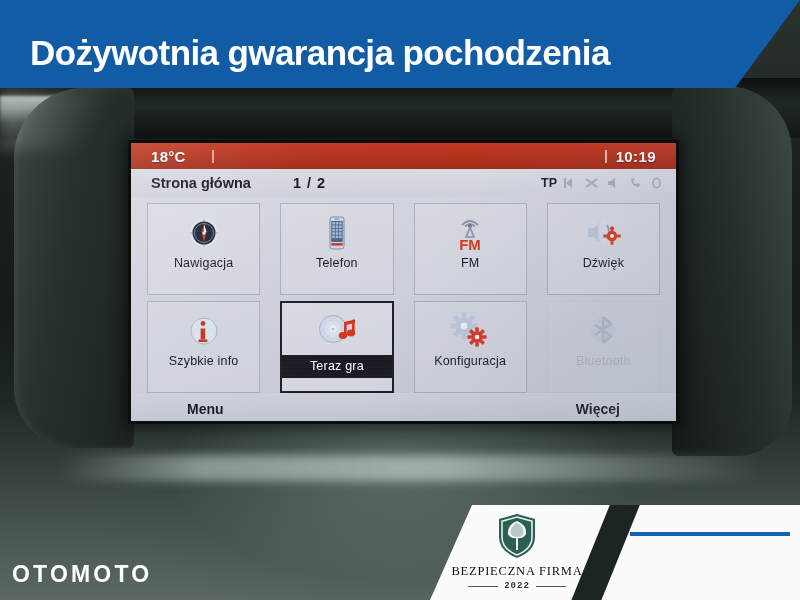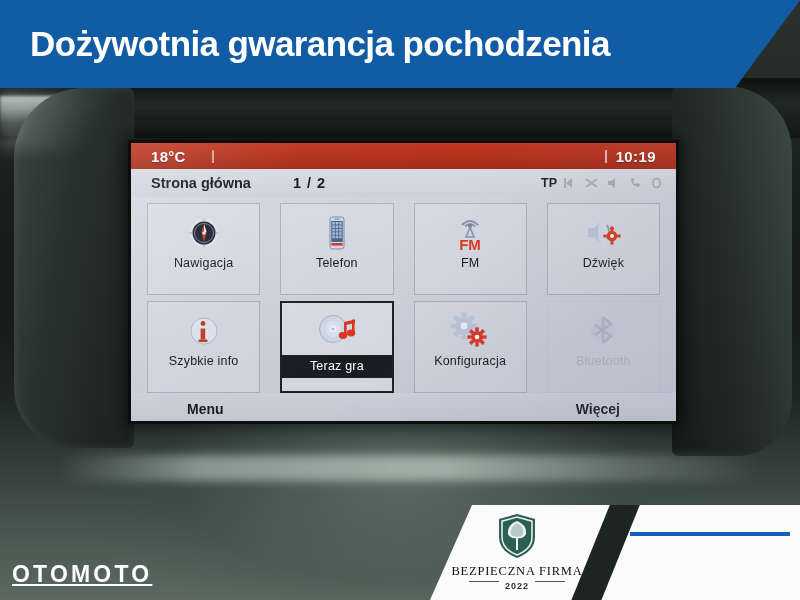--- a/index.html
+++ b/index.html
@@ -141,29 +141,29 @@
   .banner{
     position:absolute;left:0;top:0;width:800px;height:88px;z-index:60;
     overflow:hidden;
   }
   .banner-bg{
     position:absolute;left:0;top:0;width:800px;height:88px;
     background:#125ca5;
     clip-path:polygon(0 0, 800px 0, 800px 0, 735px 88px, 0 88px);
   }
   .banner-txt{
-    position:absolute;left:30px;top:0;height:88px;display:flex;align-items:center;
+    position:absolute;left:30px;top:9px;height:88px;display:flex;align-items:center;
     color:#fff;font-size:35px;font-weight:bold;letter-spacing:-0.6px;
     white-space:nowrap;
   }
 
   
   .otomoto{
     position:absolute;left:12px;bottom:12px;z-index:60;
-    color:#fff;font-size:23px;font-weight:bold;letter-spacing:3.2px;text-decoration:underline;
+    color:#fff;font-size:23px;font-weight:bold;letter-spacing:3.2px;
   }
   .badge-wrap{
     position:absolute;right:0;bottom:0;width:370px;height:95px;z-index:60;
     overflow:hidden;
   }
   .badge-white{
     position:absolute;left:0;top:0;width:370px;height:95px;background:#fbfbfb;
     clip-path:polygon(42px 0, 370px 0, 370px 95px, 0 95px);
   }
   .badge-slash{
@@ -172,22 +172,22 @@
   }
   .bezp{
     position:absolute;left:12px;top:8px;width:150px;height:84px;
     display:flex;flex-direction:column;align-items:center;
   }
   .bezp-name{
     font-family:"Liberation Serif", serif;font-size:12.5px;color:#111;
     letter-spacing:.8px;margin-top:1px;white-space:nowrap;
   }
   .bezp-year{
-    font-family:Liberation Sans, sans-serif;font-size:9px;color:#333;
-    letter-spacing:1px;margin-top:2px;display:flex;gap:6px;
+    font-family:Liberation Mono, monospace;font-size:9px;color:#333;
+    letter-spacing:1px;margin-top:2px;display:flex;align-items:center;gap:6px;
   }
   .bezp-year i{display:block;width:30px;height:1px;background:#555;}
   .aaa{
     position:absolute;left:200px;top:26px;width:160px;
     text-align:center;
   }
   .aaa-txt{
     font-size:26px;font-weight:bold;font-style:italic;color:#1560b8;letter-spacing:-0.5px;
   }
   .aaa-rule{height:4px;background:#1560b8;margin-top:1px;}

